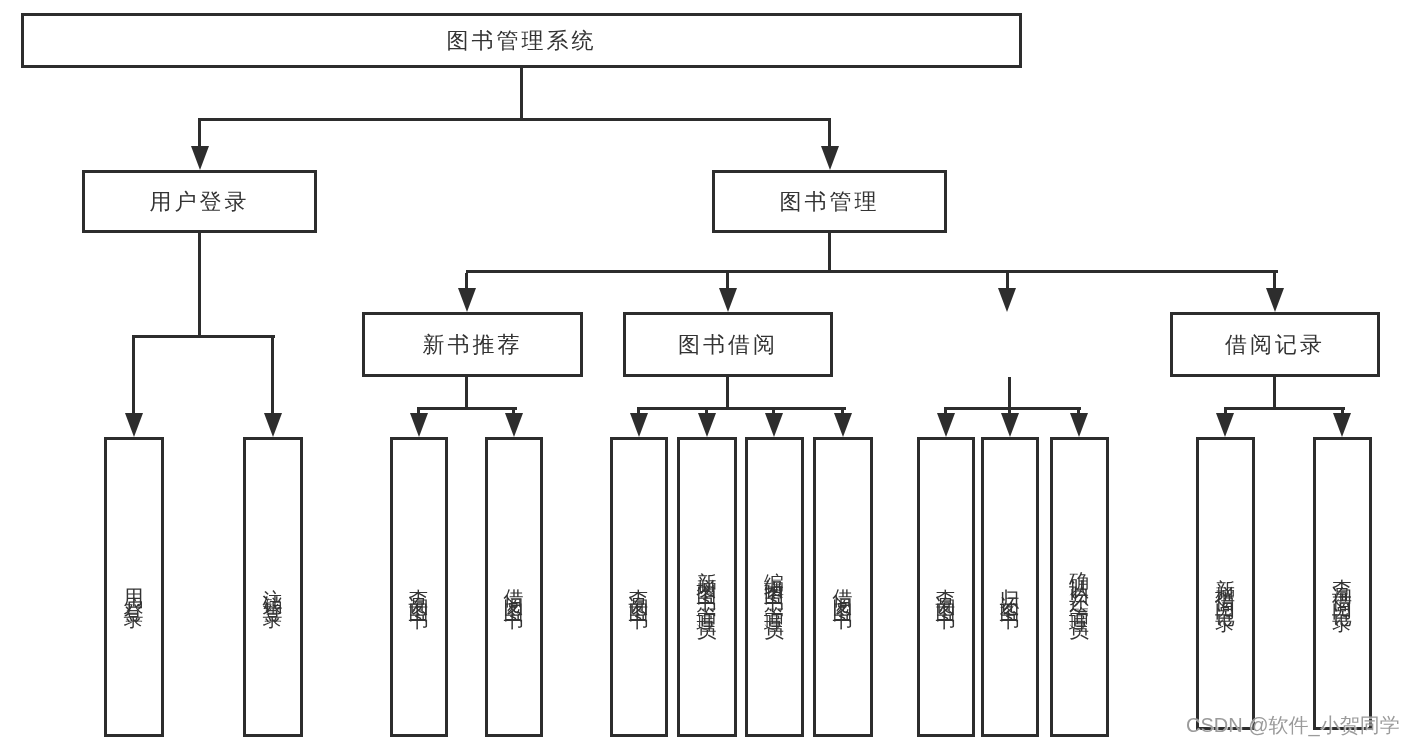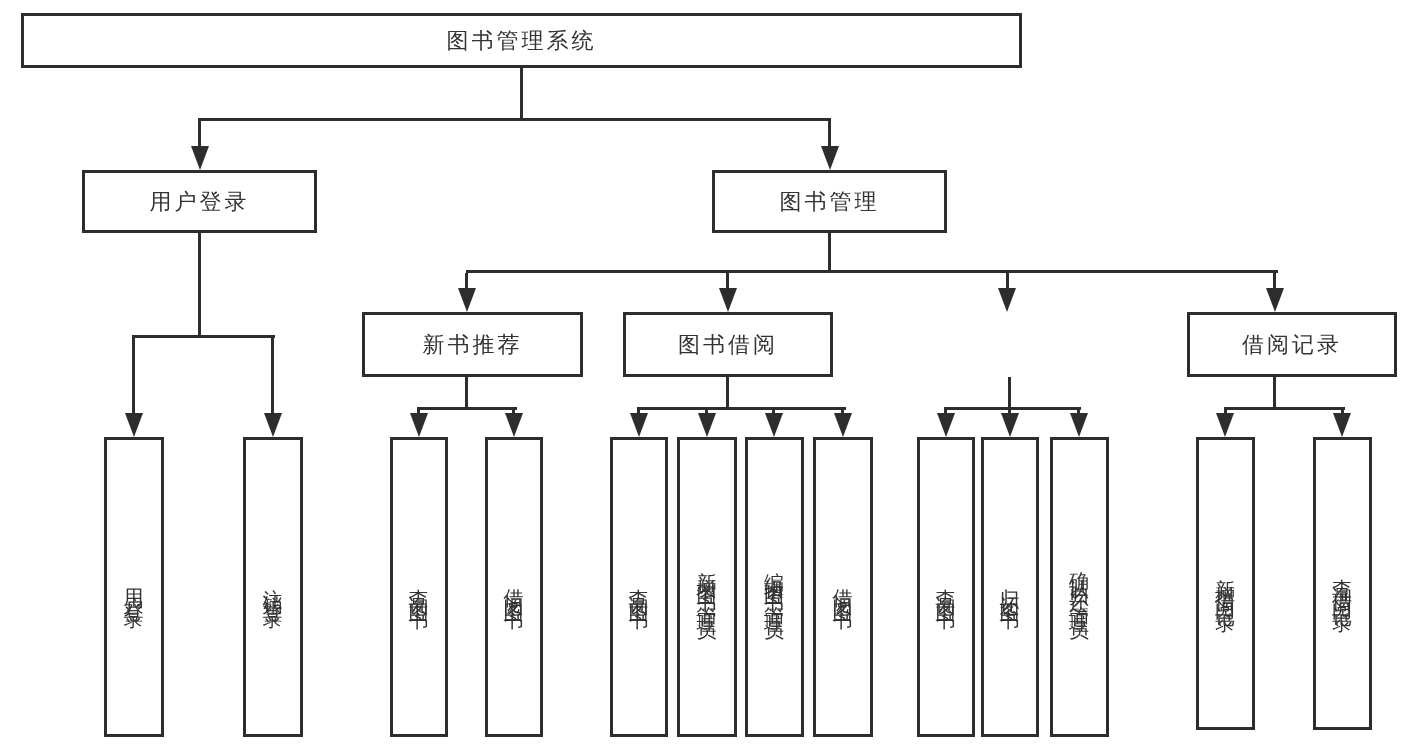--- a/index.html
+++ b/index.html
@@ -119,21 +119,21 @@
   <div class="arrow" style="left:998px; top:288px;"></div>
   <div class="vline" style="left:1273px; top:273px; height:15px;"></div>
   <div class="arrow" style="left:1266px; top:288px;"></div>
 
   <div class="box" style="left:362px; top:312px; width:221px; height:65px;">
     <span class="hlabel">新书推荐</span>
   </div>
   <div class="box" style="left:623px; top:312px; width:210px; height:65px;text-align:center;">
     <span class="hlabel">图书借阅</span>
   </div>
-  <div class="box" style="left:1170px; top:312px; width:210px; height:65px;margin-left:17px;">
+  <div class="box" style="left:1170px; top:312px; width:210px; height:65px;">
     <span class="hlabel">借阅记录</span>
   </div>
 
   <div class="vline" style="left:465px; top:377px; height:30px;"></div>
   <div class="hline" style="left:417px; top:407px; width:100px;"></div>
   <div class="vline" style="left:417px; top:410px; height:8px;"></div>
   <div class="arrow" style="left:410px; top:413px;"></div>
   <div class="vline" style="left:512px; top:410px; height:8px;"></div>
   <div class="arrow" style="left:505px; top:413px;"></div>
 
@@ -201,14 +201,15 @@
     <span class="vlabel">确认归还（管理员）</span>
   </div>
 
   <div class="leaf short" style="left:1196px; width:59px;">
     <span class="vlabel">新增借阅记录</span>
   </div>
   <div class="leaf short" style="left:1313px; width:59px;">
     <span class="vlabel">查询借阅记录</span>
   </div>
 
+  <div class="watermark">CSDN @软件_小贺同学</div>
 
 </div>
 
 </body></html>

